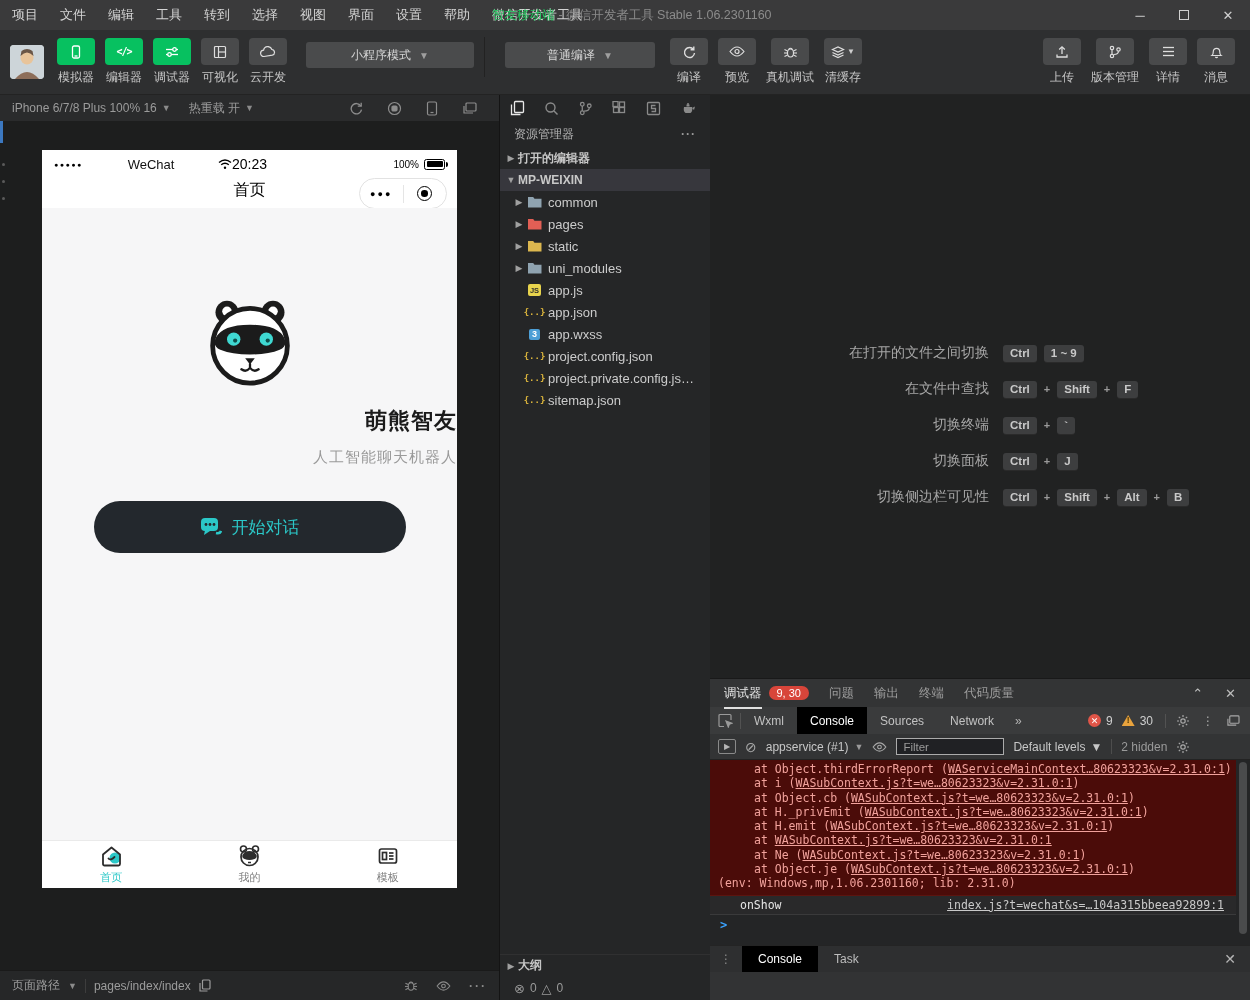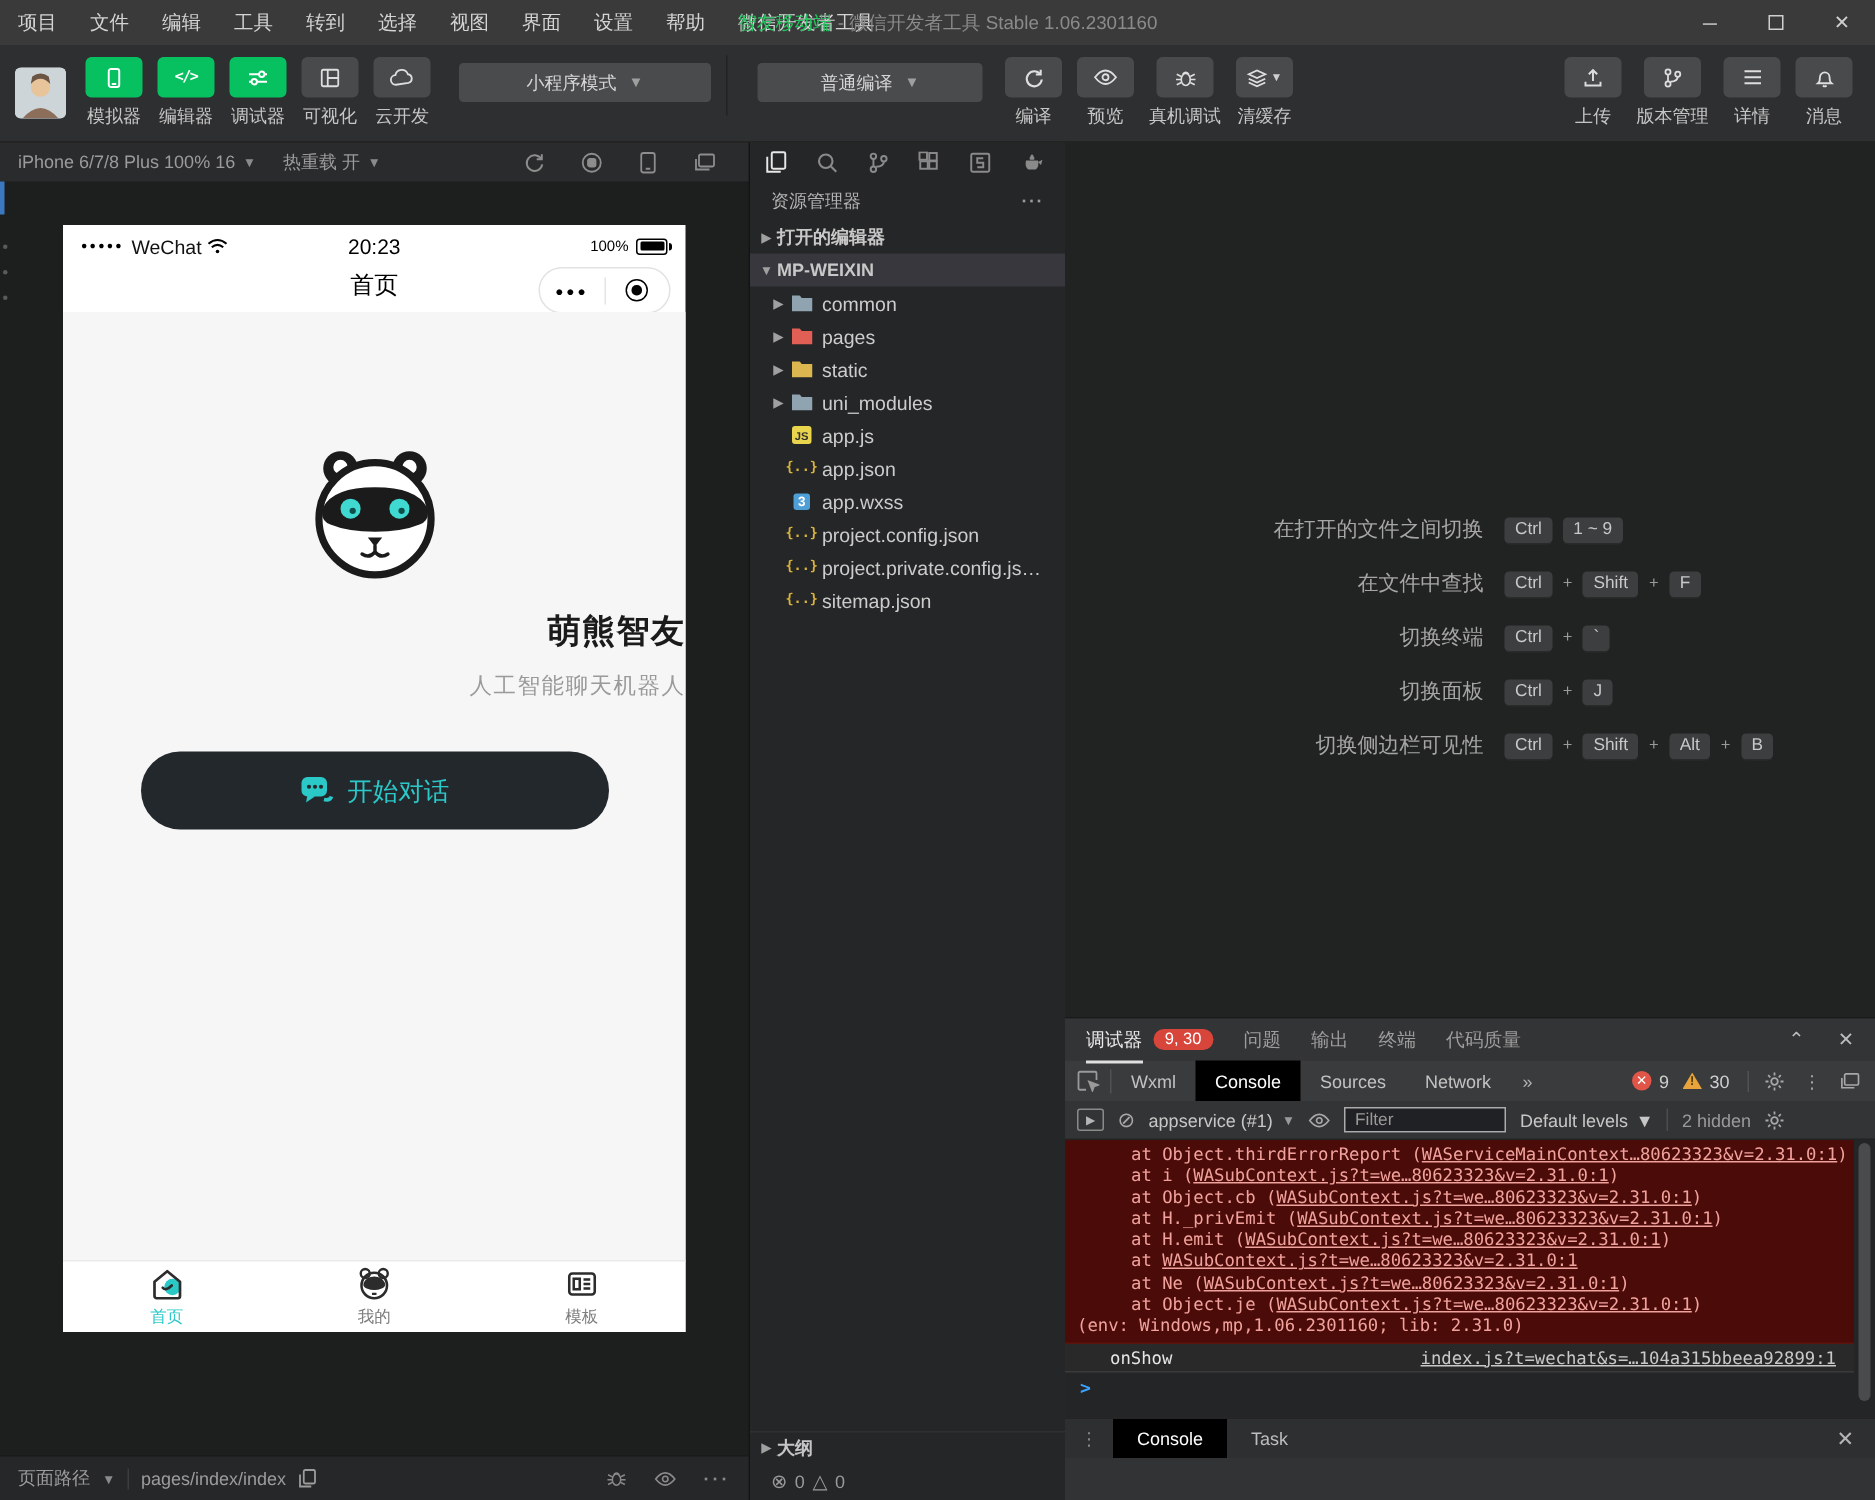--- a/index.html
+++ b/index.html
@@ -43,21 +43,21 @@
   .sim-col { position:absolute; left:0; top:95px; width:500px; bottom:0; background:#1d1e1e; border-right:1px solid #141414; display:flex; flex-direction:column; }
   .sim-toolbar { height:26px; background:#2a2b2c; display:flex; align-items:center; padding:0 12px; font-size:12px; color:#9b9b9b; flex:none; }
   .sim-toolbar .caret { font-size:9px; margin-left:5px; color:#8b8b8b; }
   .sim-tools { margin-left:auto; display:flex; gap:24px; align-items:center; color:#8d8d8d; padding-right:10px; }
   .sim-body { flex:1; position:relative; }
   .edge-accent { position:absolute; left:0; top:0; width:3px; height:22px; background:#3c78c0; }
   .edge-dots { position:absolute; left:2px; top:42px; display:flex; flex-direction:column; gap:14px; }
   .edge-dots i { width:3px; height:3px; border-radius:50%; background:#5a5a5a; }
 
   .phone { position:absolute; left:42px; top:29px; width:415px; height:738px; background:#fff; color:#000; }
-  .p-status { height:28px; display:flex; align-items:center; padding:0 12px; font-size:13px; position:relative; }
+  .p-status { height:28px; display:flex; align-items:center; padding:0 12px; font-size:13px; position:relative;gap:40px; }
   .sig-dots { font-size:7px; letter-spacing:1.5px; margin-right:5px; }
   .p-time { position:absolute; left:0; right:0; text-align:center; font-size:14px; }
   .p-batt-group { margin-left:auto; display:flex; align-items:center; gap:5px; font-size:10px; }
   .bat { width:21px; height:11px; border:1.5px solid #000; border-radius:2.5px; position:relative; }
   .bat::before { content:""; position:absolute; inset:1.5px; background:#000; border-radius:1px; }
   .bat::after { content:""; position:absolute; right:-4px; top:2px; width:2.5px; height:5px; background:#000; border-radius:0 2px 2px 0; }
   .p-nav { height:30px; position:relative; }
   .p-nav-title { position:absolute; left:0; right:0; top:2px; text-align:center; font-size:16px; color:#000; }
   .capsule { position:absolute; right:10px; top:0; width:88px; height:31px; border:1px solid #e2e2e2; border-radius:16px; display:flex; align-items:center; background:#fff; }
   .cap-dots { flex:1; text-align:center; font-size:9px; letter-spacing:2px; color:#000; }
@@ -103,21 +103,21 @@
   .outline-row { height:22px; border-top:1px solid #303031; display:flex; align-items:center; font-size:12px; color:#c5c5c5; font-weight:bold; padding-left:4px; flex:none; }
   .outline-row .tw { width:14px; text-align:center; font-size:9px; color:#a0a0a0; font-weight:normal; }
   .problems-row { height:24px; display:flex; align-items:center; gap:5px; padding-left:14px; font-size:12px; color:#9a9a9a; flex:none; }
   .problems-row .g { font-size:13px; }
 
   
   .right-col { position:absolute; left:710px; top:95px; right:0; bottom:0; background:#212222; }
   .shortcuts { position:absolute; top:248px; left:0; right:0; display:flex; flex-direction:column; gap:16px; align-items:center; }
   .sc-row { display:flex; align-items:center; width:470px; height:20px; }
   .sc-label { width:258px; text-align:right; color:#a6a6a6; font-size:14px; padding-right:14px; flex:none; white-space:nowrap; }
-  .sc-keys { display:flex; align-items:center; gap:7px; }
+  .sc-keys { display:flex; align-items:center; gap:7px;font-weight:bold; }
   .sc-kbd { background:#3d3e3f; border-radius:3px; padding:2.5px 7px; font-size:11.5px; color:#c9c9c9; box-shadow:0 1px 0 #2a2a2a; white-space:nowrap; }
   .sc-plus { color:#9a9a9a; font-size:11px; }
 
   
   .debug { position:absolute; left:0; right:0; top:583px; bottom:0; border-top:1px solid #191919; display:flex; flex-direction:column; background:#2e2f30; }
   .dbg-header { height:28px; background:#333435; display:flex; align-items:center; padding:0 14px; gap:20px; font-size:12.5px; color:#9d9d9d; flex:none; }
   .dbg-tab-main { display:flex; align-items:center; gap:7px; }
   .dbg-tab-main .lbl { color:#e9e9e9; position:relative; }
   .dbg-tab-main .lbl::after { content:""; position:absolute; left:0; right:0; bottom:-7px; height:2px; background:#e0e0e0; }
   .badge { background:var(--badge-red); color:#fff; font-size:11px; padding:1px 8px; border-radius:9px; white-space:nowrap; }

